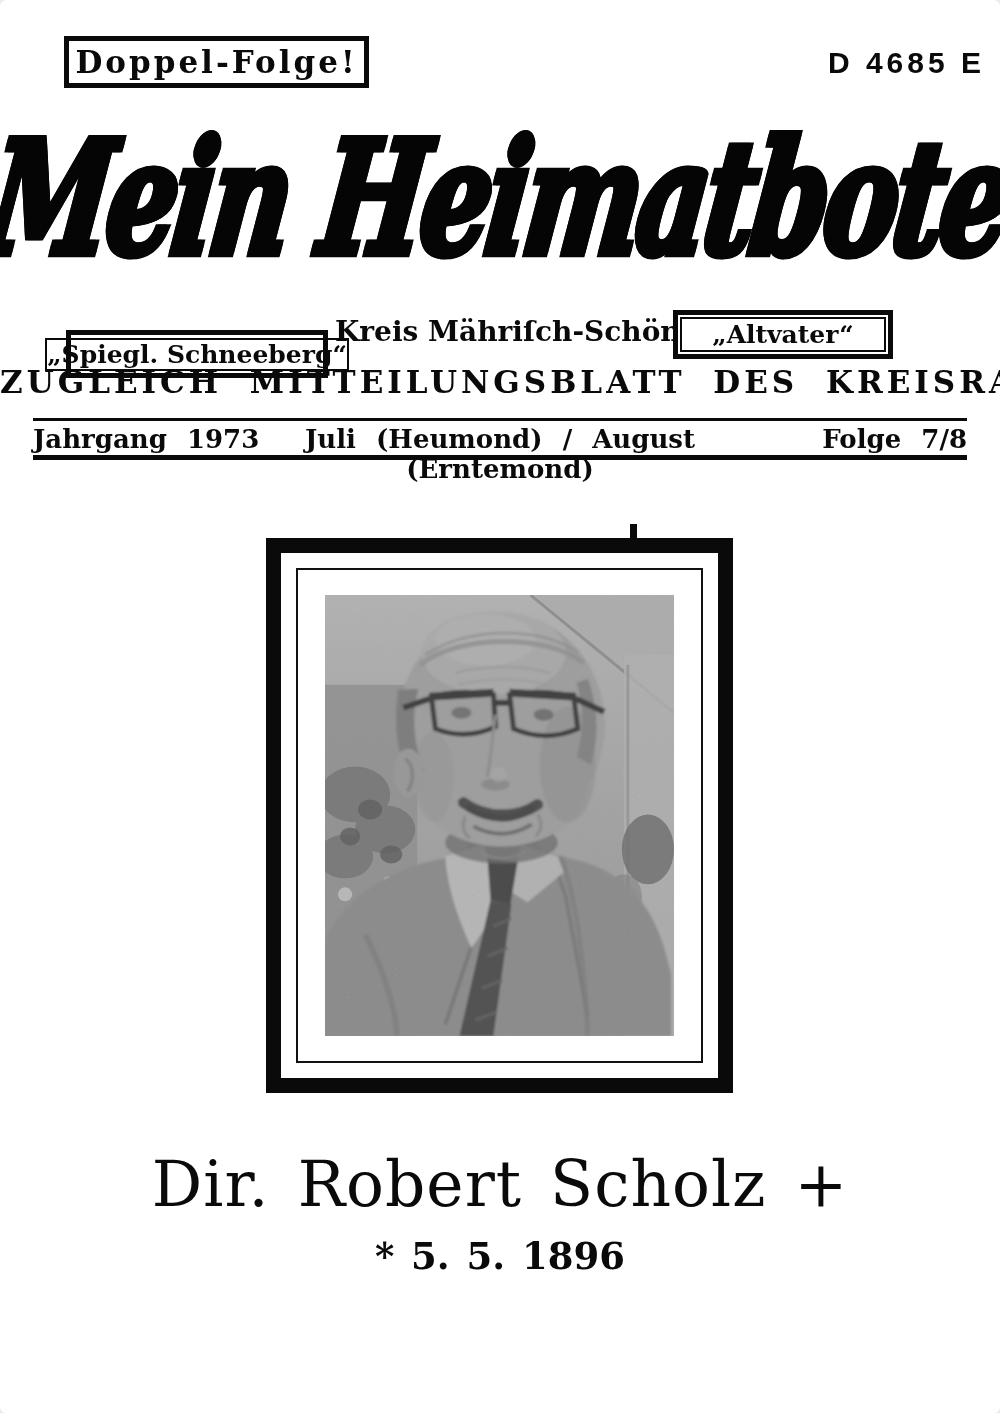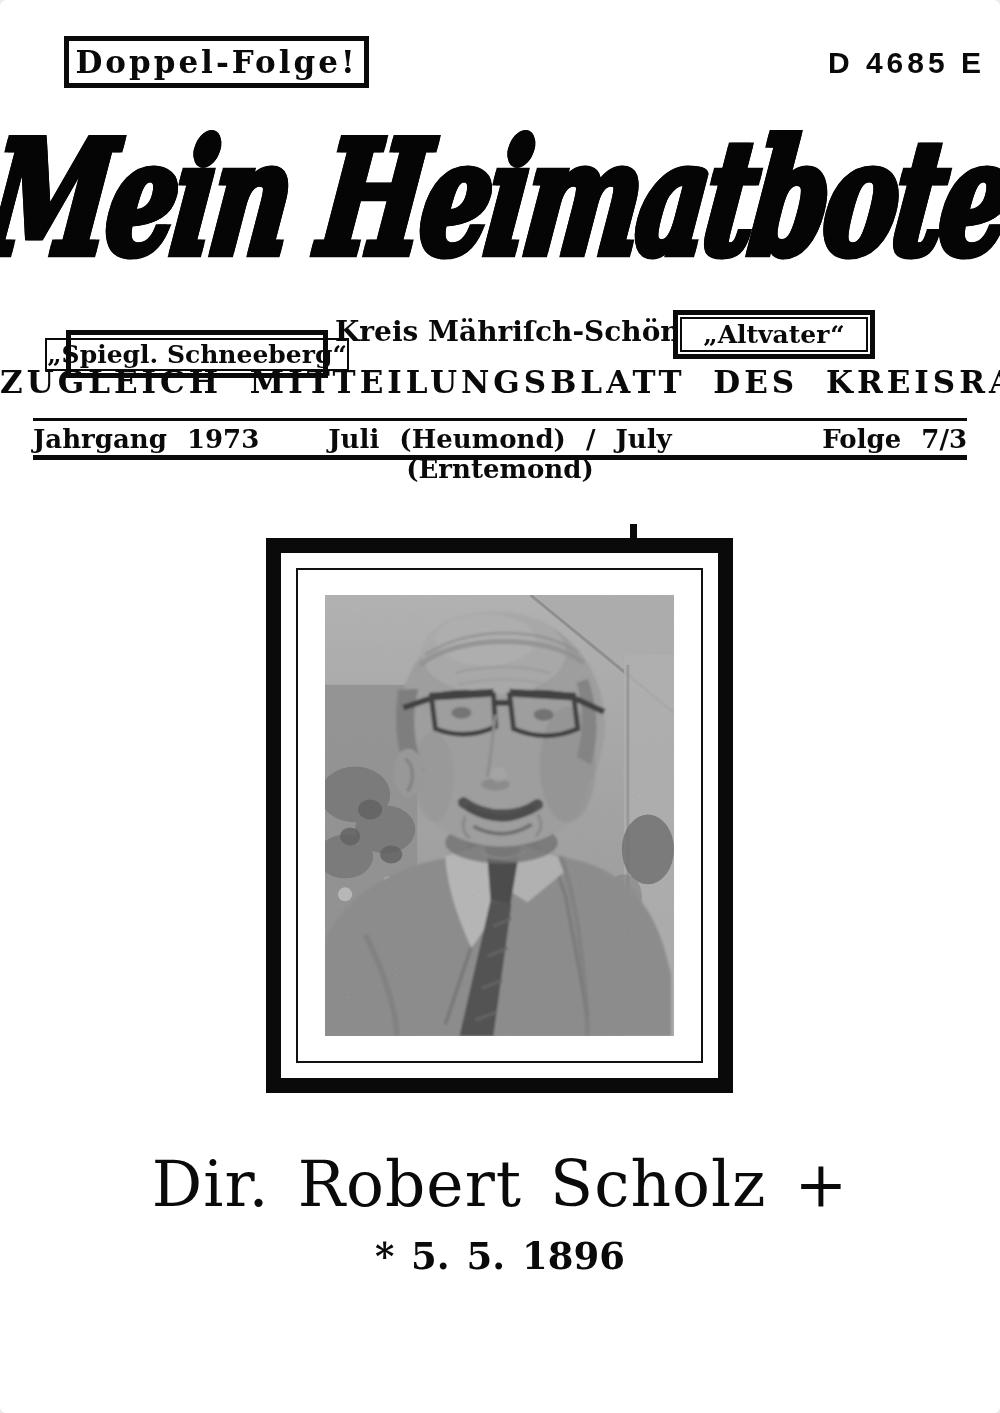--- a/index.html
+++ b/index.html
@@ -41,21 +41,21 @@
   .region-box{
     box-sizing:border-box;border:5px solid #0a0a0a;background:#fff;
     display:flex;align-items:stretch;justify-content:center;
   }
   .region-box .inner{
     flex:1;margin:2px;border:2px solid #0a0a0a;
     display:flex;align-items:center;justify-content:center;
     font-weight:bold;font-size:25px;white-space:nowrap;
   }
   .region-left{left:66px;top:330px;width:262px;height:48px;align-items:center;}
-  .region-right{left:673px;top:310px;width:202px;height:49px;}
+  .region-right{left:673px;top:310px;width:220px;height:49px;}
   .kreis-label{
     left:335px;top:315px;width:330px;text-align:center;
     font-weight:bold;font-size:28px;white-space:nowrap;
   }
   
   .subtitle{
     left:0;top:364px;width:1000px;text-align:center;
     font-weight:bold;font-size:31px;letter-spacing:4px;word-spacing:13px;white-space:nowrap;
   }
   
@@ -115,22 +115,22 @@
 
   <div class="abs region-box region-right">
     <div class="inner">„Altvater“</div>
   </div>
 
   <div class="abs subtitle">ZUGLEICH MITTEILUNGSBLATT DES KREISRATES</div>
 
   <div class="abs rule rule-top"></div>
   <div class="abs issue-bar">
     <span class="l">Jahrgang 1973</span>
-    <span class="c">Juli (Heumond) / July (Erntemond)</span>
-    <span class="r">Folge 7/3</span>
+    <span class="c">Juli (Heumond) / August (Erntemond)</span>
+    <span class="r">Folge 7/8</span>
   </div>
   <div class="abs rule rule-bottom"></div>
 
   <div class="abs tick"></div>
 
   <div class="abs frame">
     <div class="mat">
 
       <svg class="photo-svg" viewBox="0 0 348 442" preserveAspectRatio="none" xmlns="http://www.w3.org/2000/svg">
         <defs>

